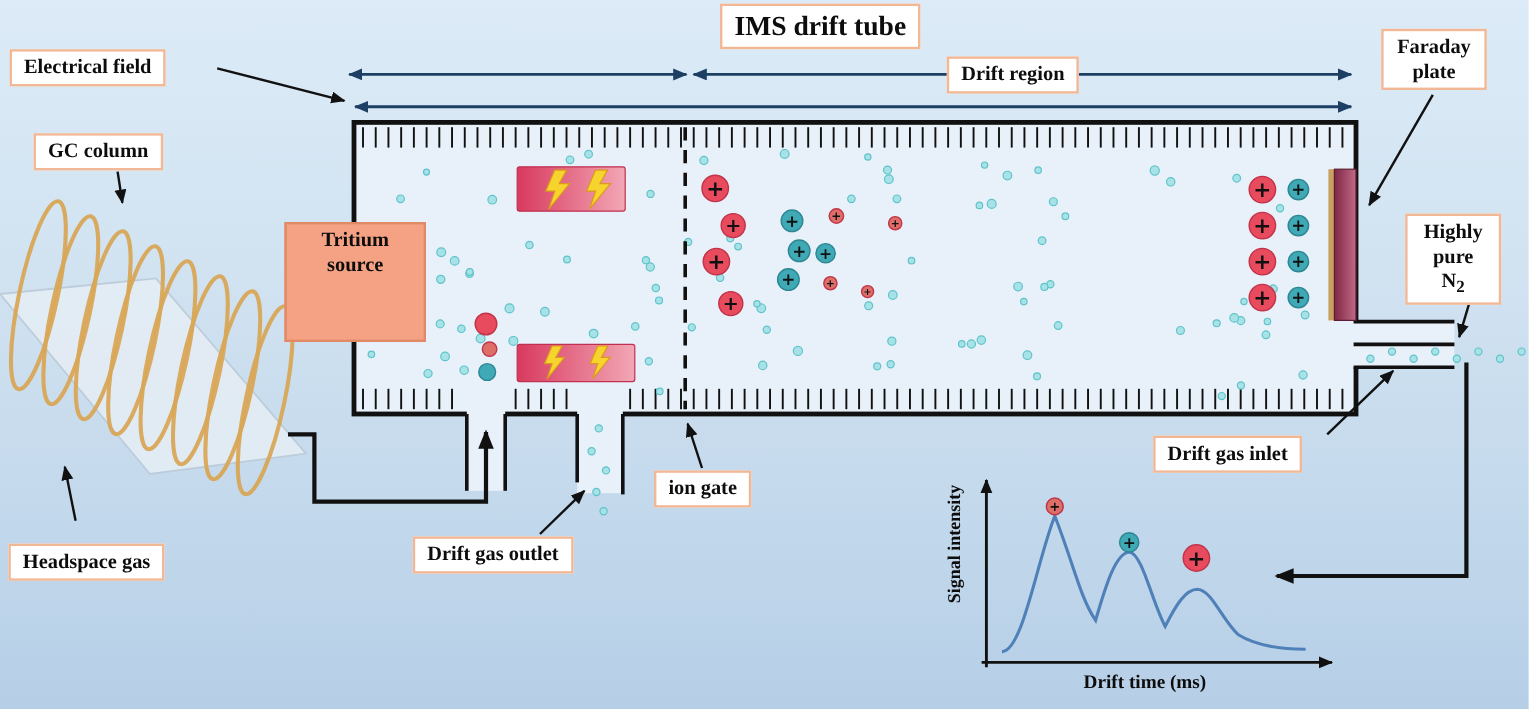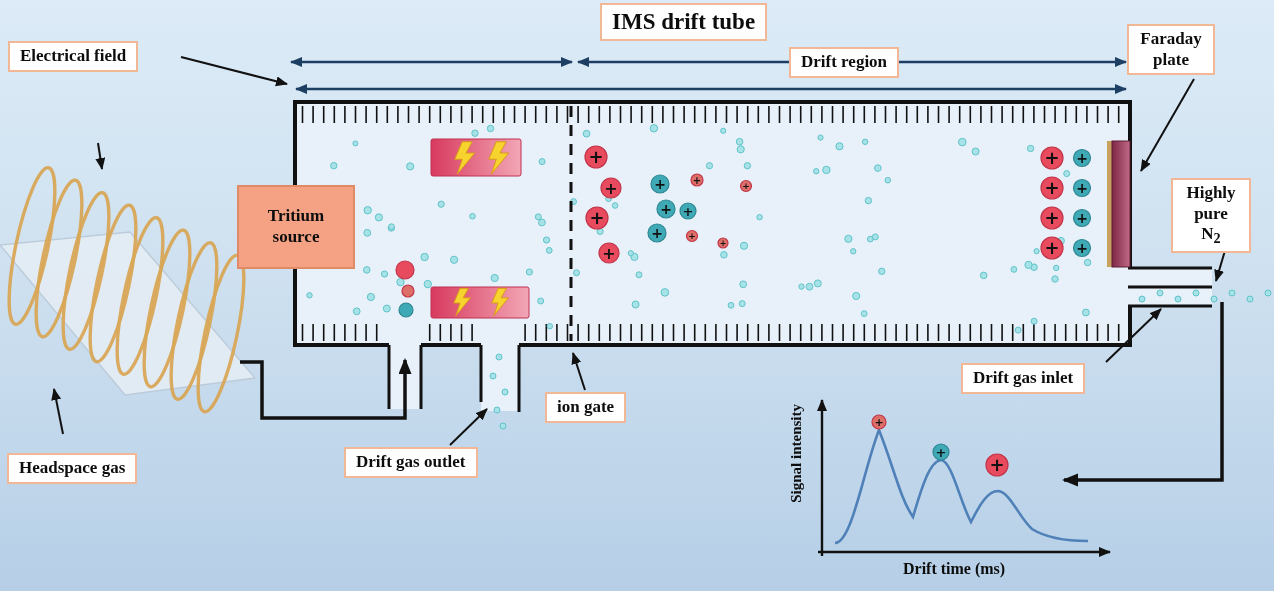--- a/index.html
+++ b/index.html
@@ -5,21 +5,21 @@
   *{margin:0;padding:0;box-sizing:border-box}
   html,body{width:1274px;height:591px;overflow:hidden;font-family:"Liberation Serif",serif}
   #stage{position:relative;width:1274px;height:591px;
     background:linear-gradient(180deg,var(--background-top,#dcebf7) 0%,#cfe1f0 45%,var(--background-bottom,#b6cfe7) 100%)}
   #diagram-svg{position:absolute;left:0;top:0}
   .lbl{position:absolute;background:var(--label-bg,#fff);border:2px solid var(--label-border,#f2b795);
     padding:3px 10px;font-weight:bold;font-size:17px;color:#0d0d0d;text-align:center;line-height:1.22;white-space:nowrap;z-index:3}
   .lbl.wrap{white-space:normal}
   #lbl-title{font-size:23px}
   #lbl-tritium{background:var(--tritium-bg,#f5a284);border-color:var(--tritium-border,#e08a66);
-    width:118px;height:84px;display:flex;align-items:center;justify-content:center}
+    width:118px;height:100px;display:flex;justify-content:center}
   .ylab{position:absolute;writing-mode:vertical-rl;transform:rotate(180deg);font-weight:bold;font-size:15px;color:#0d0d0d;z-index:3}
   .xlab{position:absolute;font-weight:bold;font-size:16px;color:#0d0d0d;z-index:3}
   
   #teeth line{stroke:var(--ink,#111);stroke-width:1.6}
   #dots circle{fill:var(--dot-fill,#a7e2e6);stroke:var(--dot-stroke,#5fc3cb);stroke-width:1}
   #gc-coil ellipse{fill:none;stroke:var(--coil,#d8a656);stroke-width:3.4;opacity:.95}
   .tube{fill:var(--tube-fill,#e8f1f9);stroke:var(--ink,#111);stroke-width:4}
   .chanfill{fill:var(--tube-fill,#e8f1f9)}
   .ink{stroke:var(--ink,#111)}
   .navy{stroke:var(--navy-arrow,#1d3f63)}
@@ -461,27 +461,30 @@
         <text x="997" y="465" dy="0.35em" font-size="18" class="plus">+</text>
       </g>
   </svg>
 
   <div class="lbl" id="lbl-title" style="left:600px;top:3px">
     <span>IMS drift tube</span>
   </div>
   <div class="lbl" style="left:8px;top:41px">
     <span>Electrical field</span>
   </div>
+  <div class="lbl" style="left:28px;top:111px">
+    <span>GC column</span>
+  </div>
   <div class="lbl" style="left:7px;top:453px">
     <span>Headspace gas</span>
   </div>
   <div class="lbl" style="left:789px;top:47px">
     <span>Drift region</span>
   </div>
-  <div class="lbl wrap" style="left:1127px;top:24px;width:88px">
+  <div class="lbl wrap" style="left:1151px;top:24px;width:88px">
     <span>Faraday plate</span>
   </div>
   <div class="lbl wrap" style="left:1171px;top:178px;width:80px">
     <span>Highly pure N</span><sub>2</sub>
   </div>
   <div class="lbl wrap" id="lbl-tritium" style="left:237px;top:185px">
     <span>Tritium source</span>
   </div>
   <div class="lbl" style="left:545px;top:392px">
     <span>ion gate</span>

